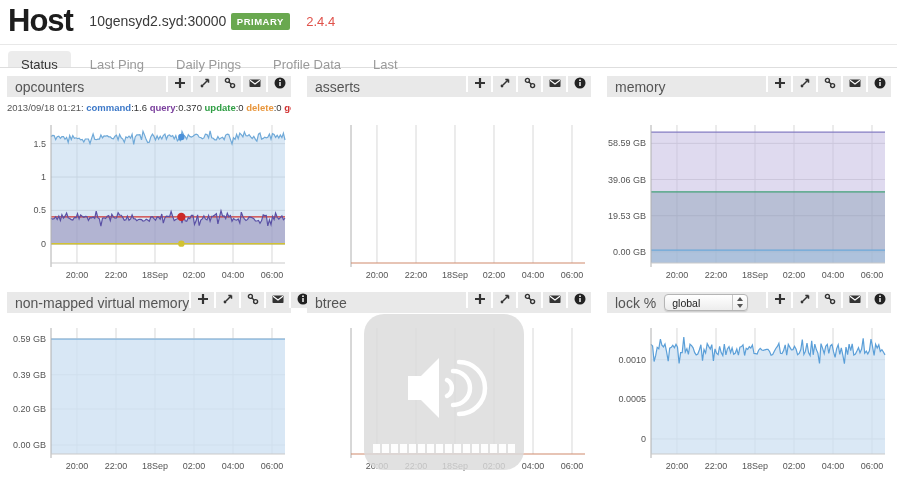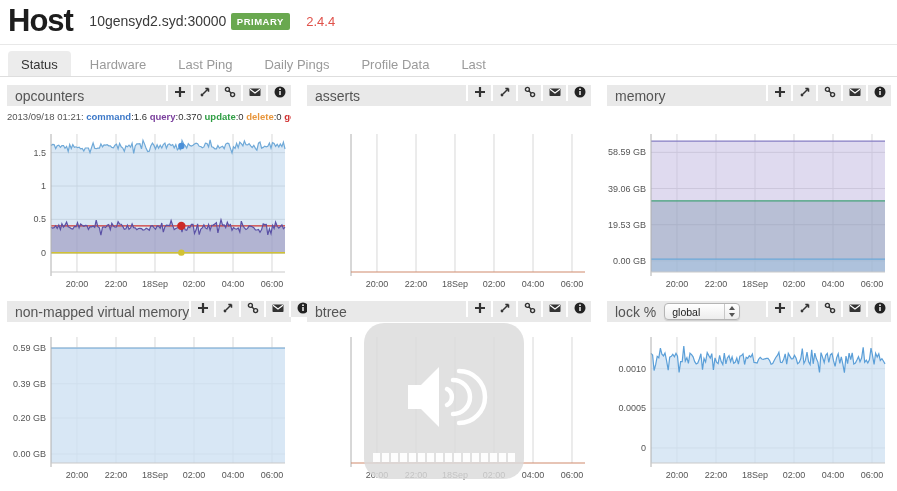--- a/index.html
+++ b/index.html
@@ -17,42 +17,42 @@
   .version { font-size: 13px; font-weight: normal; color: #e0514a; margin-left: 12px; vertical-align: middle; }
   .header-right { position: absolute; right: 8px; top: 6px; display: flex; align-items: center; gap: 10px; }
   .replica-label { font-size: 9.5px; color: #b0b0b0; letter-spacing: .6px; font-weight: bold; }
   .replica-value { font-size: 13.5px; font-weight: bold; color: #2e79b5; cursor: pointer; }
   .backup-btn { display: flex; align-items: center; gap: 6px; background: #fafafa;
     border: 1px solid #e3e3e3; border-radius: 4px; padding: 6px 11px;
     font-size: 12.5px; font-weight: bold; color: #2e79b5; cursor: pointer; }
 
   
   .tab-bar { border-top: 1px solid #e8e8e8; border-bottom: 1px solid #dedede;
-    padding: 6px 8px 0 8px; display: flex; gap: 6px; height: 33px; }
+    padding: 6px 8px 0 8px; display: flex; gap: 6px; height: 24px; }
   .tab { font-size: 13px; color: #9a9a9a; padding: 6px 13px 7px;
     border-radius: 4px 4px 0 0; cursor: pointer; white-space: nowrap; }
   .tab.active { background: #ececec; color: #333; }
 
   
   .grid { display: grid; grid-template-columns: repeat(3, 284px);
     grid-template-rows: 213px 193px; column-gap: 16px; row-gap: 3px; padding: 8px 6px 0 7px; }
   .panel { position: relative; }
   .panel-header { background: #e9e9e9; height: 21px; display: flex; align-items: flex-start;
     font-size: 14px; color: #555; }
   .panel-title { align-self: center; padding-left: 8px; white-space: nowrap; }
   .toolbar { margin-left: auto; display: flex; }
   .icon-btn { width: 25px; display: flex; align-items: center; justify-content: center;
     border-left: 2px solid #fff; cursor: pointer; background: #e9e9e9; }
   .annotation { height: 20px; font-size: 9.5px; text-align: center; padding-top: 5px;
     white-space: nowrap; overflow: hidden; color: #555; }
   .annotation.small { height: 9px; padding-top: 0; }
   svg.chart { display: block; }
 
   
-  .mini-select { align-self: center; margin-left: 8px; width: 76px; height: 17px;
+  .mini-select { align-self: center; margin-left: 8px; width: 84px; height: 17px;
     border: 1px solid #b5b5b5; border-radius: 4px;
     background: linear-gradient(#ffffff, #ededed);
     box-shadow: 0 1px 1px rgba(0,0,0,.12);
     display: flex; align-items: center; font-size: 10.5px; color: #222; cursor: pointer; }
   .mini-select .val { padding-left: 7px; flex: 1; }
   .mini-select .arrows { width: 15px; height: 100%; border-left: 1px solid #c8c8c8;
     display: flex; align-items: center; justify-content: center; }
 
   
   .volume-osd { position: absolute; left: 57px; top: 22px; width: 160px; height: 156px;
@@ -66,21 +66,20 @@
 
 <div class="app-header">
   <span class="host-title">Host</span>
   <span class="host-name">10gensyd2.syd:30000</span>
   <span class="primary-badge">PRIMARY</span>
   <span class="version">2.4.4</span>
 </div>
 
 <div class="tab-bar" id="tabbar">
     <div class="tab active">Status</div>
-    <div class="tab">Hardware</div>
     <div class="tab">Last Ping</div>
     <div class="tab">Daily Pings</div>
     <div class="tab">Profile Data</div>
     <div class="tab">Last</div>
   </div>
 
 <div class="grid" id="grid">
     <div class="panel">
       <div class="panel-header">
         <span class="panel-title">opcounters</span>

